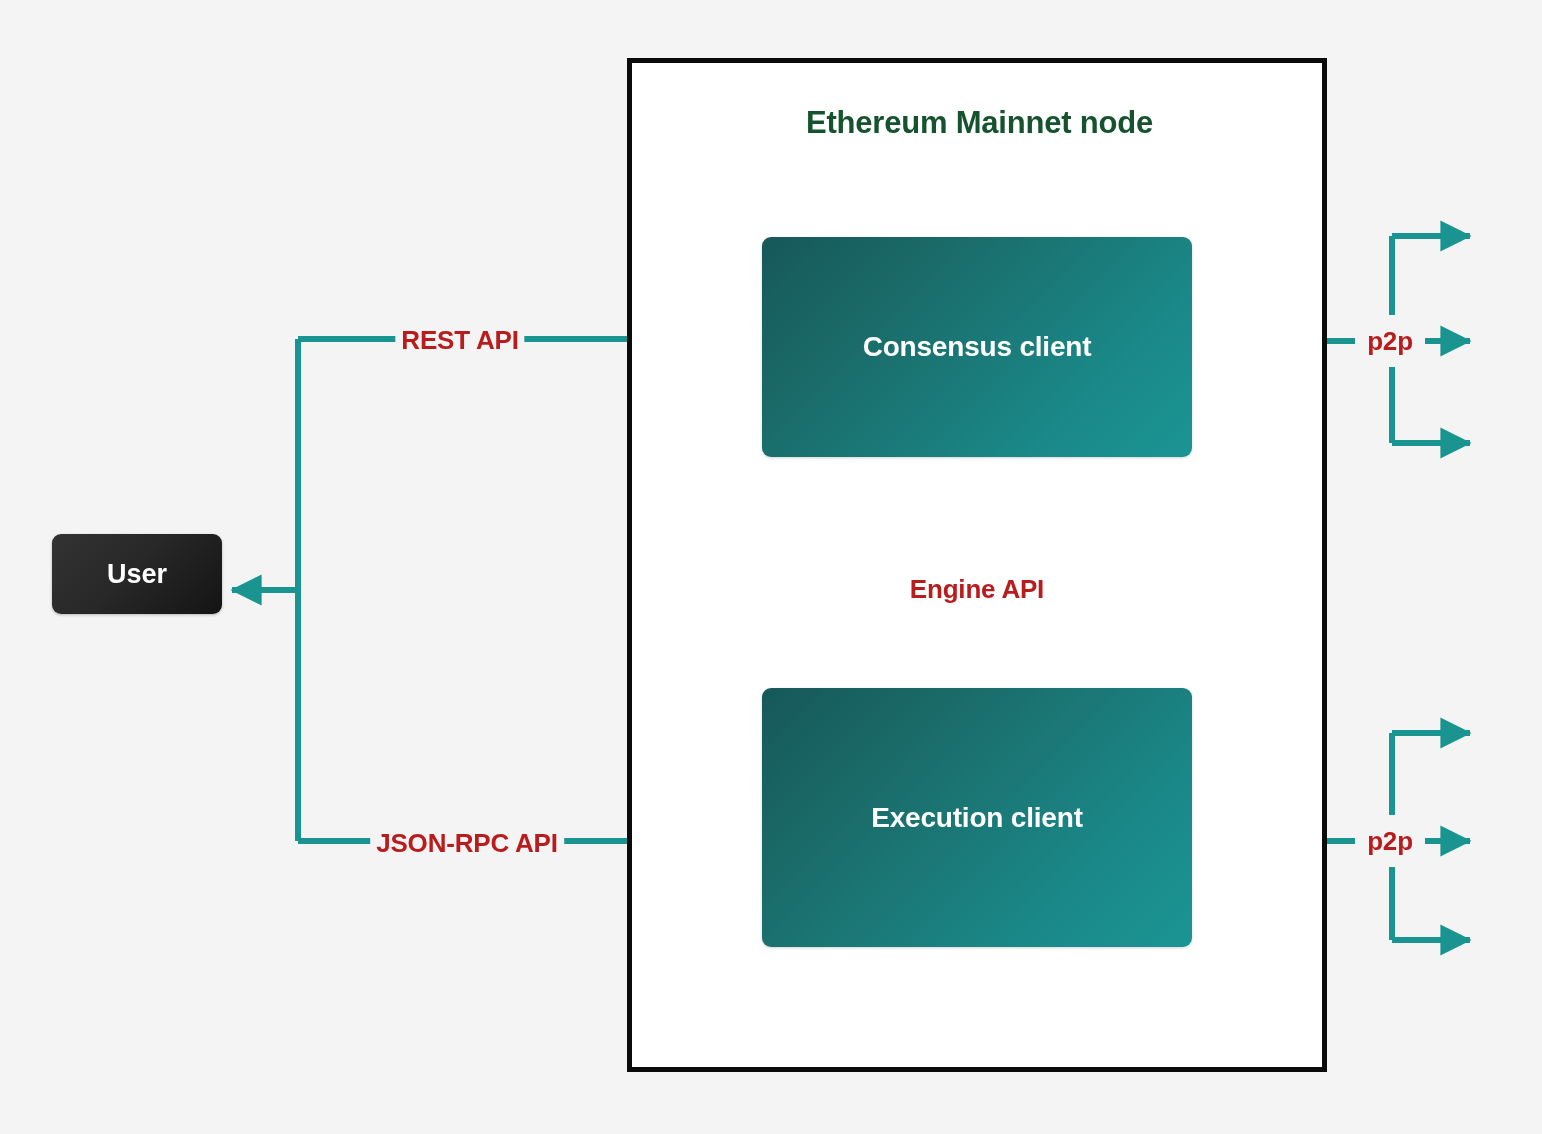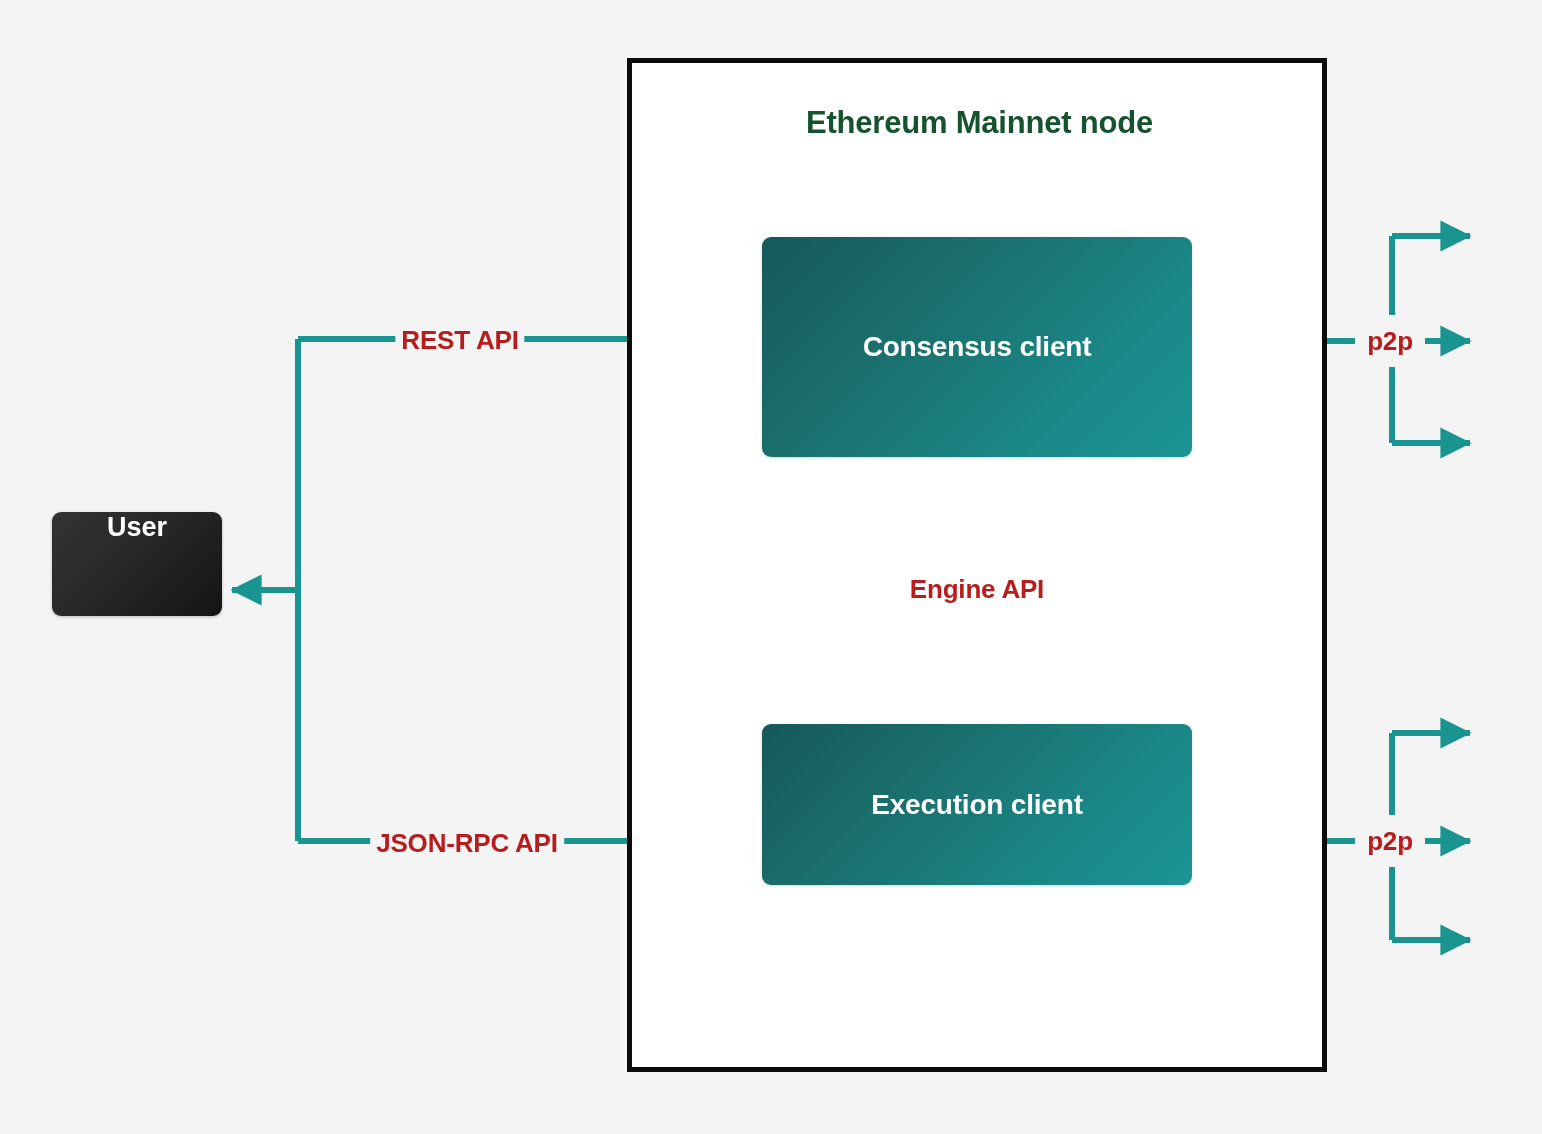--- a/index.html
+++ b/index.html
@@ -70,36 +70,37 @@
   }
   #consensus-box {
     left: 762px;
     top: 229px;
     width: 430px;
     height: 220px;
     margin-top: 8px;
   }
   #execution-box {
     left: 762px;
-    top: 724px;
+    top: 688px;
     width: 430px;
-    height: 161px;
+    height: 259px;
   }
 
   
   #user-box {
     position: absolute;
     left: 52px;
-    top: 512px;
+    top: 534px;
     width: 170px;
-    height: 104px;
+    height: 80px;
     border-radius: 9px;
     background: linear-gradient(135deg, #333333 0%, #282828 45%, #141414 100%);
     box-shadow: 0 1px 3px rgba(0,0,0,0.25);
     display: flex;
+    align-items: center;
     justify-content: center;
   }
   #user-box .box-label {
     color: #ffffff;
     font-size: 27px;
     font-weight: bold;
   }
 
   
   .edge-label {

